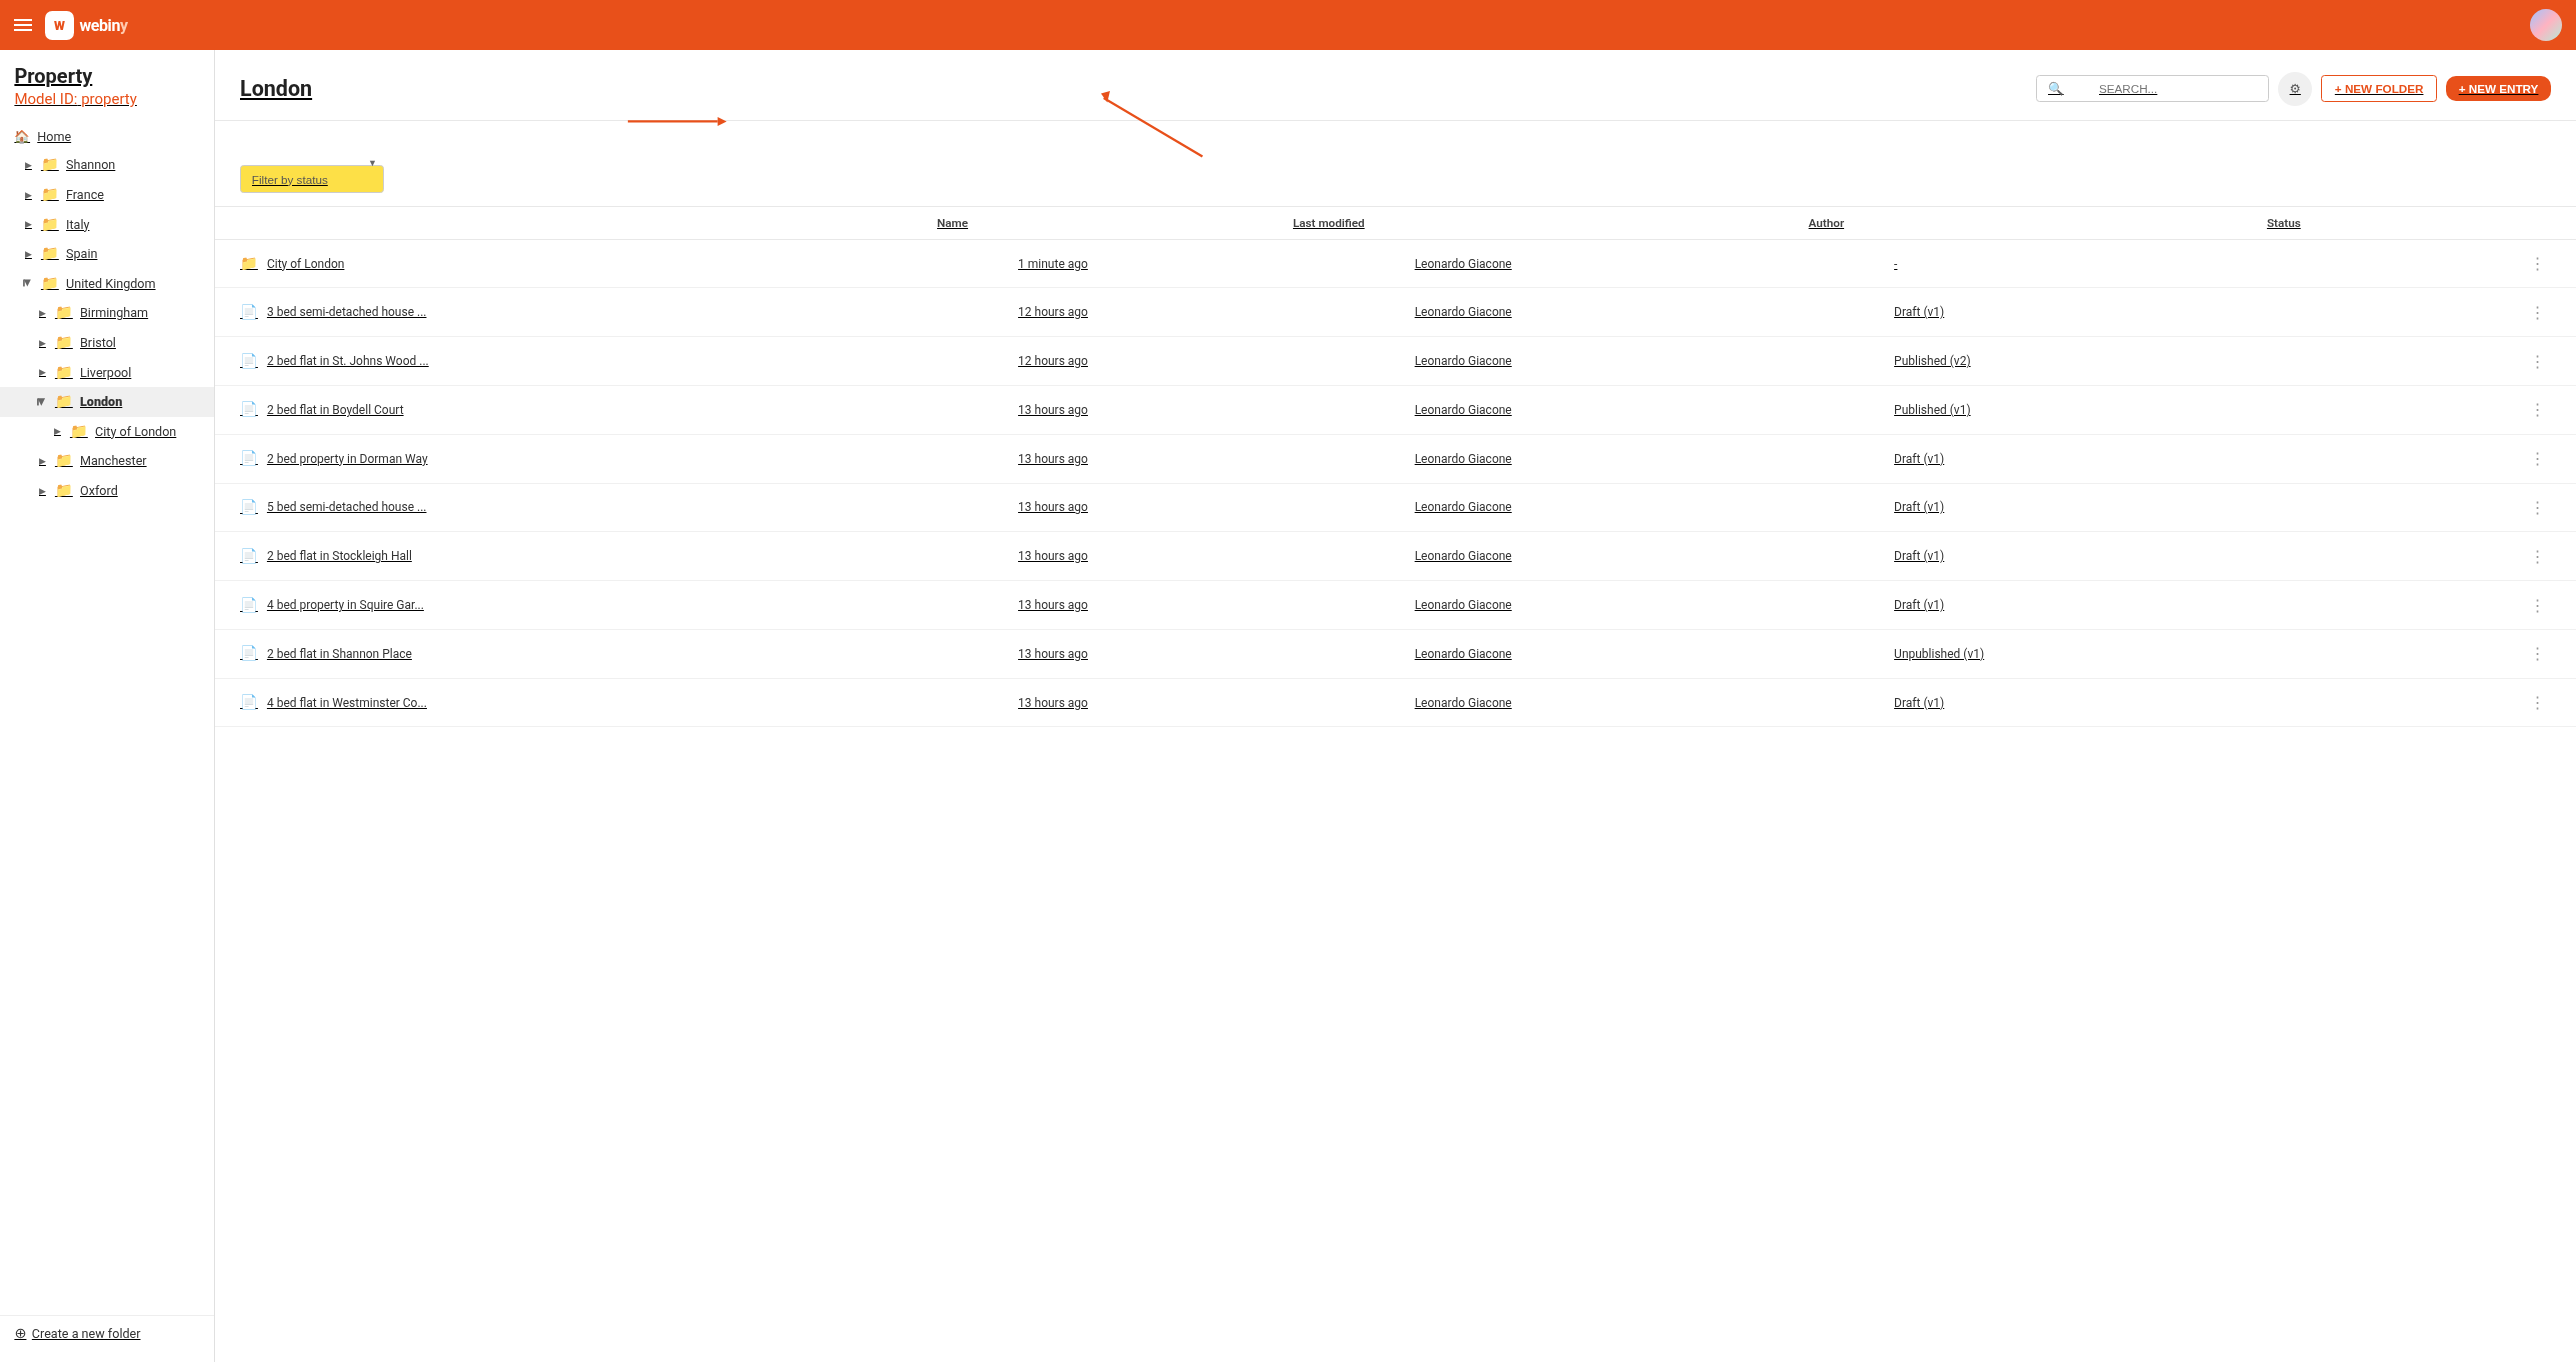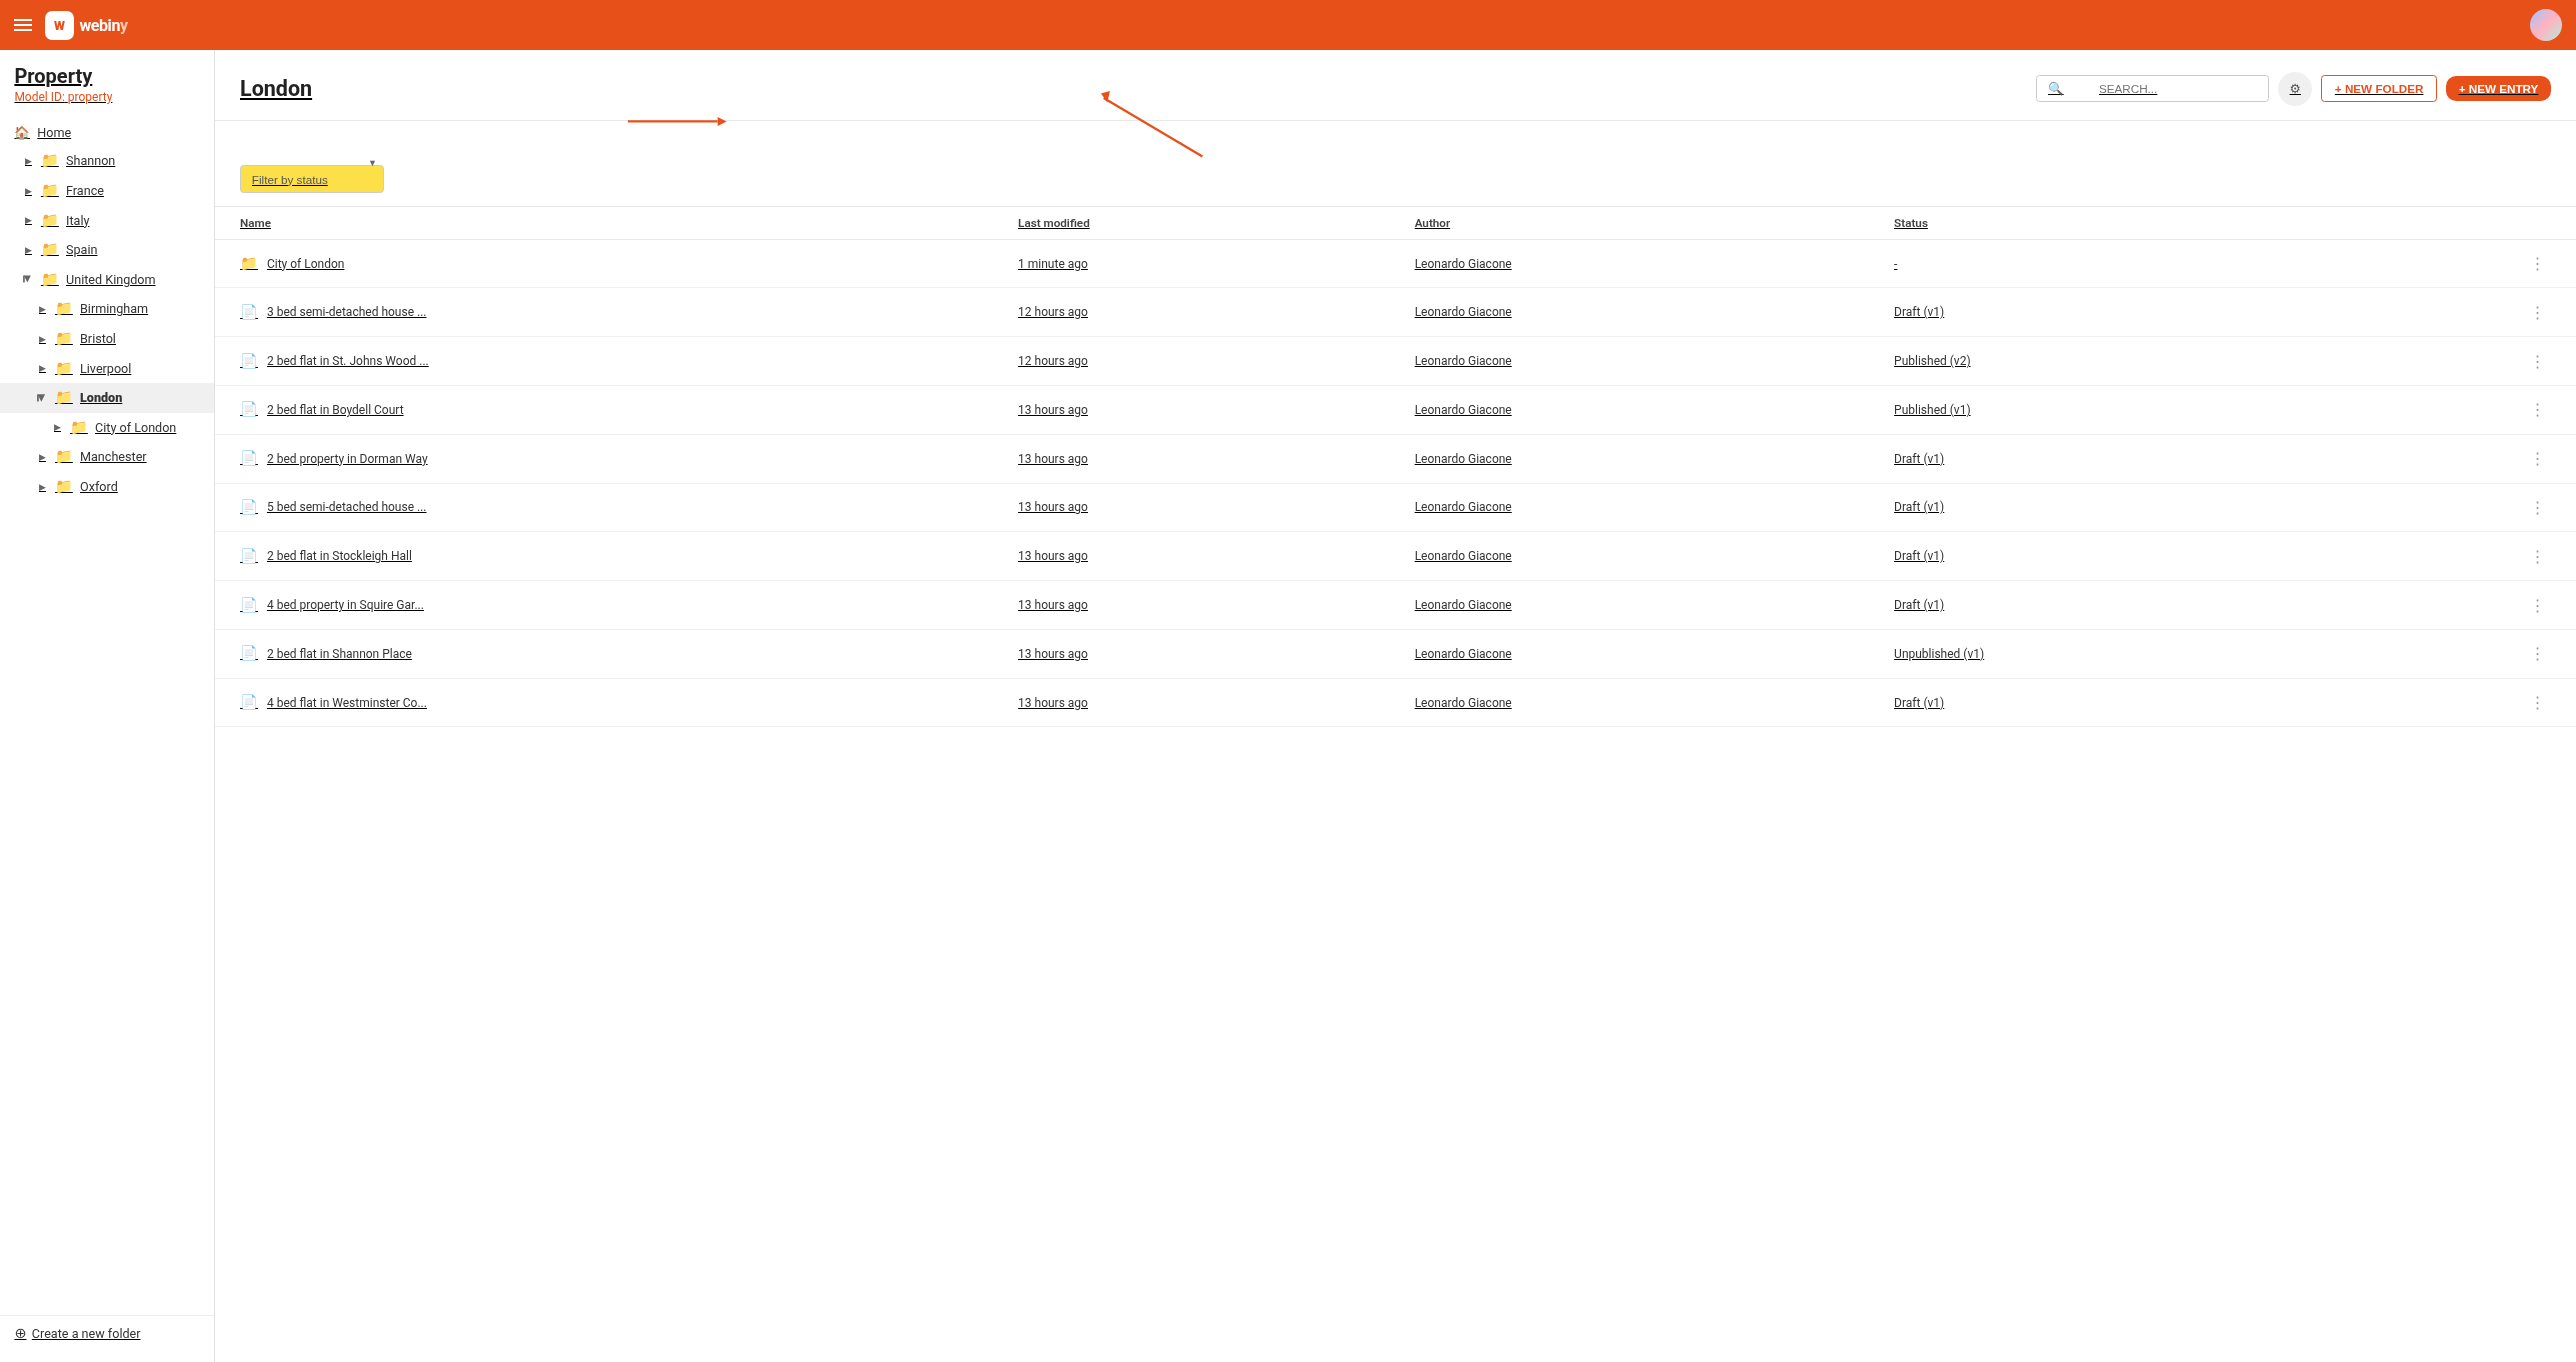--- a/index.html
+++ b/index.html
@@ -42,21 +42,21 @@
       width: 215px;
       background: white;
       border-right: 0.9px solid #e0e0e0;
       display: flex;
       flex-direction: column;
       overflow-y: auto;
       flex-shrink: 0;
       padding: 14.4px 0 10.8px 0;
     }
     .sidebar-title { font-size: 20px; font-weight: 700; color: #222; padding: 0 14.4px 1.8px 14.4px; }
-    .sidebar-model { font-size: 12px; color: #e8501a; padding: 0 14.4px 14.4px 14.4px; }
+    .sidebar-model { font-size: 15px; color: #e8501a; padding: 0 14.4px 14.4px 14.4px; }
     .sidebar-nav { flex: 1; }
     .nav-item {
       display: flex; align-items: center; gap: 7.2px;
       padding: 6.3px 14.4px;
       cursor: pointer;
       font-size: 12.6px;
       color: #333;
       position: relative;
     }
     .nav-item.active { background: #f0f0f0; font-weight: 600; }
@@ -142,21 +142,21 @@
       min-width: 144px;
       margin-top: 32px;
     }
     .filter-select-wrapper { position: relative; display: inline-flex; align-items: center; }
     .select-chevron { position: absolute; right: 7.2px; font-size: 9px; color: #666; pointer-events: none; }
 
     
     .table-area { flex: 1; overflow-y: auto; }
     table { width: 100%; border-collapse: collapse; }
     thead tr th {
-      text-align: left;
+      text-align: right;
       padding: 9px 25px;
       font-size: 11.7px;
       font-weight: 600;
       color: #444;
       border-bottom: 0.9px solid #e8e8e8;
     }
     tbody tr {
       border-bottom: 0.9px solid #f0f0f0;
       cursor: pointer;
     }

